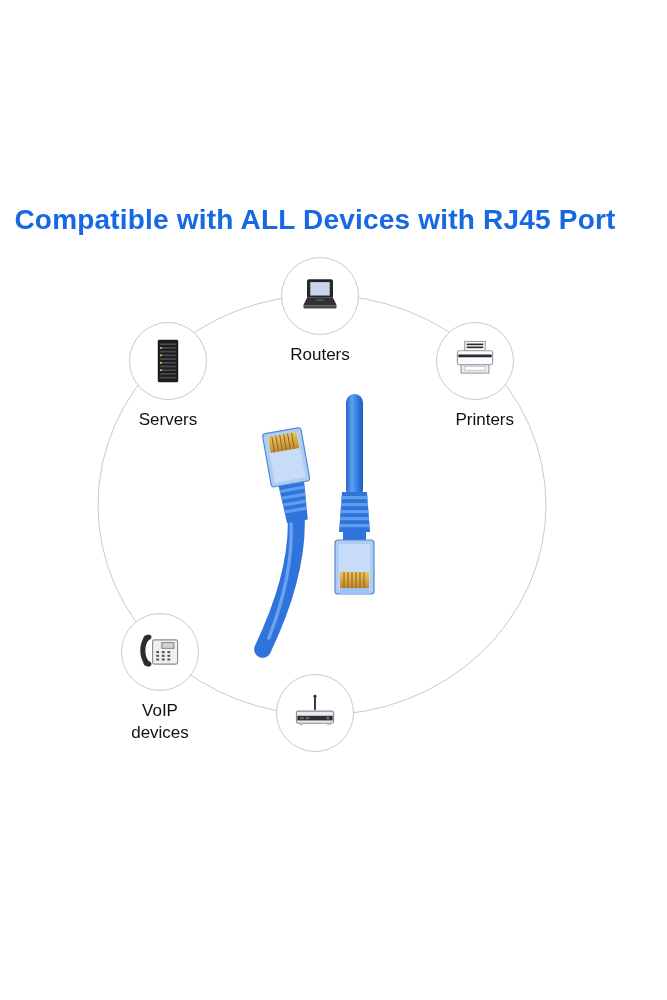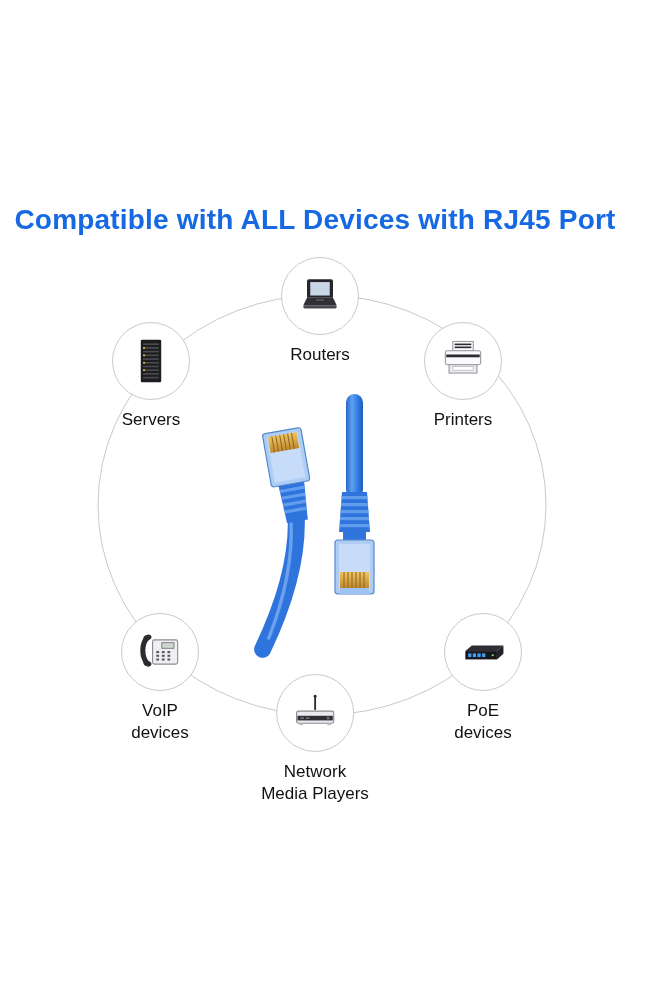--- a/index.html
+++ b/index.html
@@ -86,72 +86,52 @@
         <path d="M16 10 h24 a2 2 0 0 1 2 2 v18 h-28 v-18 a2 2 0 0 1 2 -2 z" fill="#26262a"></path>
         <rect x="17.5" y="13" width="21" height="14.5" fill="#c9d6e6"></rect>
         <path d="M10 38 L14 30 h28 l4 8 z" fill="#303036"></path>
         <rect x="10" y="38" width="36" height="3.5" rx="1.6" fill="#4a4a52"></rect>
         <rect x="24" y="31.5" width="8" height="2" fill="#55555c"></rect>
       </svg>
     </div>
     <div class="node-label">Routers</div>
   </div>
 
-  <div class="node" style="left:463px; top:322px;">
+  <div class="node" style="left:475px; top:322px;align-items:flex-end;">
     <div class="device-circle">
       <svg width="52" height="52" viewBox="0 0 56 56">
         <rect x="17" y="7" width="22" height="10" fill="#ffffff" stroke="#9a9aa2" stroke-width="1.2"></rect>
         <rect x="19" y="9.2" width="18" height="1.8" fill="#2b2b2f"></rect>
         <rect x="19" y="12.4" width="18" height="1.8" fill="#2b2b2f"></rect>
         <rect x="9" y="17" width="38" height="15" rx="2" fill="#fbfbfd" stroke="#9a9aa2" stroke-width="1.2"></rect>
         <rect x="10" y="21" width="36" height="3" fill="#2b2b2f"></rect>
         <rect x="13" y="32" width="30" height="9" fill="#ececf1" stroke="#9a9aa2" stroke-width="1.2"></rect>
         <rect x="17" y="34" width="22" height="4" fill="#ffffff" stroke="#c2c2c8" stroke-width="1"></rect>
       </svg>
     </div>
     <div class="node-label">Printers</div>
   </div>
 
 
-  <div class="node" style="left:483px; top:613px;">
-    <div class="device-circle">
-      <svg width="52" height="52" viewBox="0 0 56 56">
-        <polygon points="9,27 16,21 50,21 43,27" fill="#2d2d33"></polygon>
-        <polygon points="43,27 50,21 50,30 43,36" fill="#222228"></polygon>
-        <rect x="9" y="27" width="34" height="9" fill="#18181c"></rect>
-        <g fill="#3f9df5">
-          <rect x="12" y="29.5" width="3.5" height="4"></rect>
-          <rect x="17" y="29.5" width="3.5" height="4"></rect>
-          <rect x="22" y="29.5" width="3.5" height="4"></rect>
-          <rect x="27" y="29.5" width="3.5" height="4"></rect>
-        </g>
-        <circle cx="38.5" cy="31.5" r="1.2" fill="#7fe07f"></circle>
-      </svg>
-    </div>
-    <div class="node-label">PoE
-devices</div>
-  </div>
 
   <div class="node" style="left:315px; top:674px;">
     <div class="device-circle">
       <svg width="52" height="52" viewBox="0 0 56 56">
         <line x1="28" y1="24" x2="28" y2="11" stroke="#2c2c30" stroke-width="2" stroke-linecap="round"></line>
         <circle cx="28" cy="10" r="1.6" fill="#2c2c30"></circle>
         <path d="M22 12 a9 9 0 0 1 0 -0.01" fill="none"></path>
         <rect x="8" y="26" width="40" height="13" rx="2" fill="#e9e9ee" stroke="#8a8a92" stroke-width="1.2"></rect>
         <rect x="9" y="31" width="38" height="5" fill="#2e2e34"></rect>
         <rect x="12" y="32.5" width="4" height="2" fill="#6a6a72"></rect>
         <rect x="18" y="32.5" width="4" height="2" fill="#6a6a72"></rect>
         <circle cx="42" cy="33.5" r="1.7" fill="#6a6a72"></circle>
         <rect x="11" y="39" width="4" height="2" fill="#b8b8be"></rect>
         <rect x="41" y="39" width="4" height="2" fill="#b8b8be"></rect>
       </svg>
     </div>
-    <div class="node-label">Network
-Media Players</div>
   </div>
 
   <div class="node" style="left:160px; top:613px;">
     <div class="device-circle">
       <svg width="52" height="52" viewBox="0 0 56 56">
         <rect x="20" y="15" width="27" height="26" rx="2" fill="#efeff2" stroke="#8a8a92" stroke-width="1.2"></rect>
         <rect x="30" y="18" width="13" height="6" fill="#cfd8cf" stroke="#77777e" stroke-width="1"></rect>
         <g fill="#55555c">
           <rect x="24" y="27" width="3" height="2.2"></rect>
             <rect x="30" y="27" width="3" height="2.2"></rect>
@@ -166,21 +146,21 @@
         <path d="M14 13 C8 19 8 33 14 40" stroke="#2c2c30" stroke-width="5.5" fill="none" stroke-linecap="round"></path>
         <ellipse cx="14.5" cy="12.5" rx="4.4" ry="3" fill="#2c2c30" transform="rotate(-18 14.5 12.5)"></ellipse>
         <ellipse cx="14.5" cy="40.5" rx="4.4" ry="3" fill="#2c2c30" transform="rotate(18 14.5 40.5)"></ellipse>
       </svg>
     </div>
     <div class="node-label">VoIP
 devices</div>
   </div>
 
 
-  <div class="node" style="left:151px; top:322px;">
+  <div class="node" style="left:168px; top:322px;">
     <div class="device-circle">
       <svg width="52" height="52" viewBox="0 0 56 56">
         <rect x="17" y="5" width="22" height="46" rx="1.5" fill="#1d1d1f"></rect>
         <g fill="#4a4a50">
           <rect x="19.5" y="9" width="17" height="1.8"></rect>
           <rect x="19.5" y="13" width="17" height="1.8"></rect>
           <rect x="19.5" y="17" width="17" height="1.8"></rect>
           <rect x="19.5" y="21" width="17" height="1.8"></rect>
           <rect x="19.5" y="25" width="17" height="1.8"></rect>
           <rect x="19.5" y="29" width="17" height="1.8"></rect>

